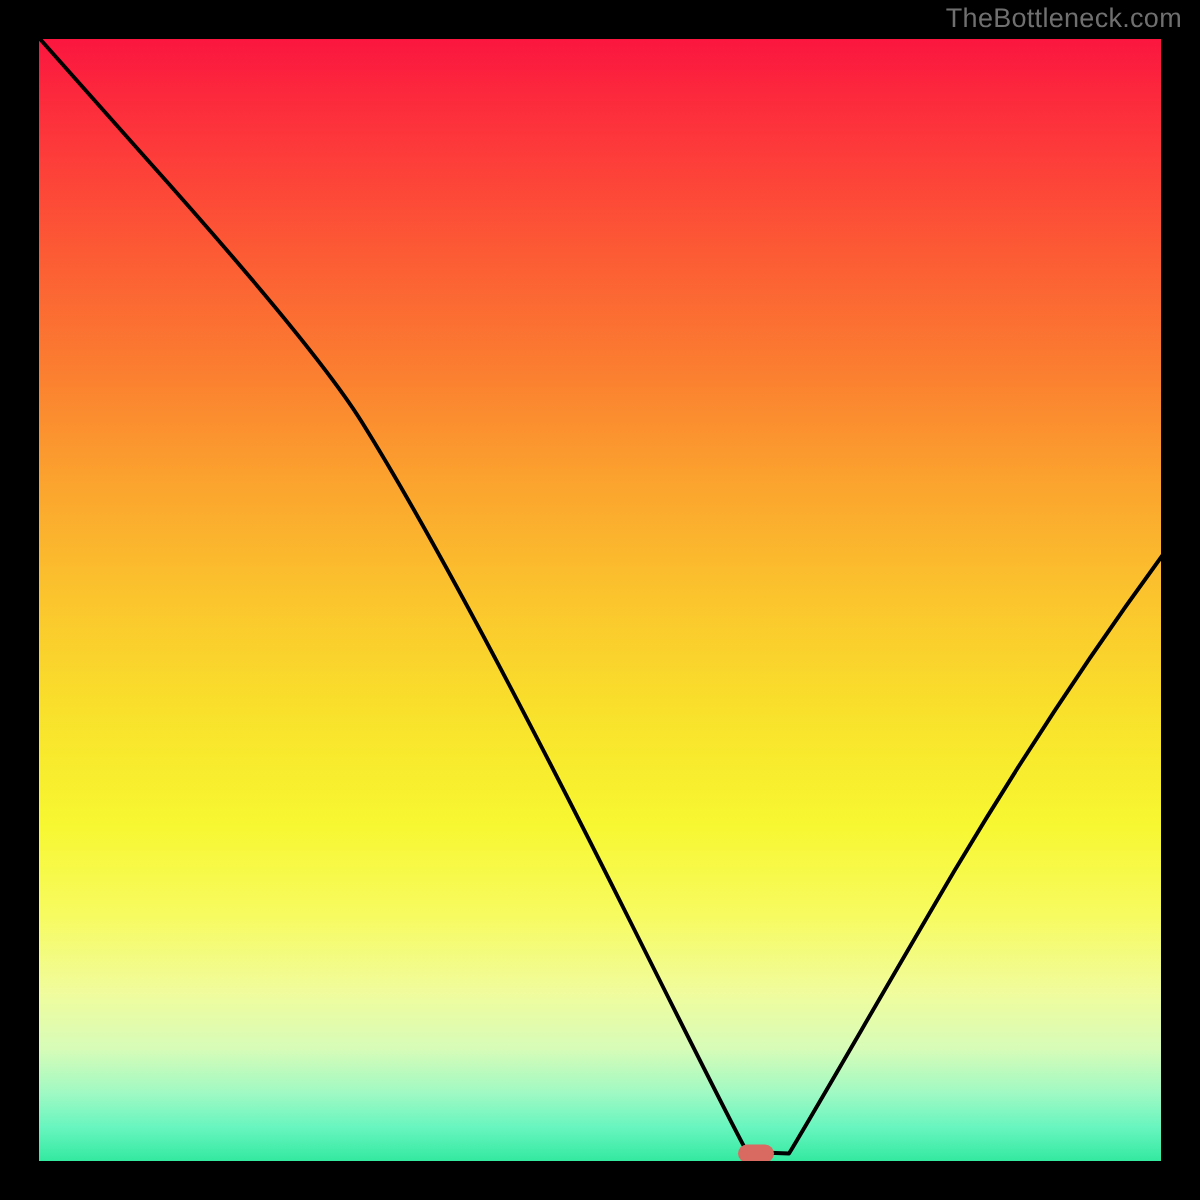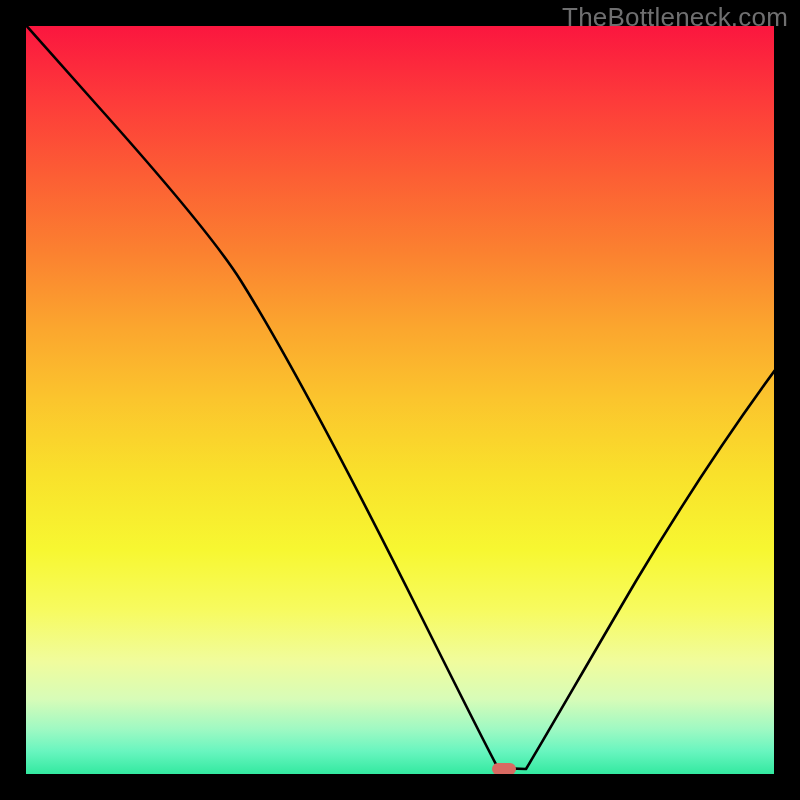--- a/index.html
+++ b/index.html
@@ -15,21 +15,21 @@
     position: relative;
     width: 800px;
     height: 800px;
     background: #000;
   }
   .watermark {
     position: absolute;
     top: 2px;
     right: 12px;
     color: #6f6f70;
-    font-size: 26px;
+    font-size: 18px;
     font-weight: 500;
     letter-spacing: 0.2px;
     z-index: 4;
     text-align: center;
   }
   .plot {
     position: absolute;
     left: 26px;
     top: 26px;
     width: 748px;

